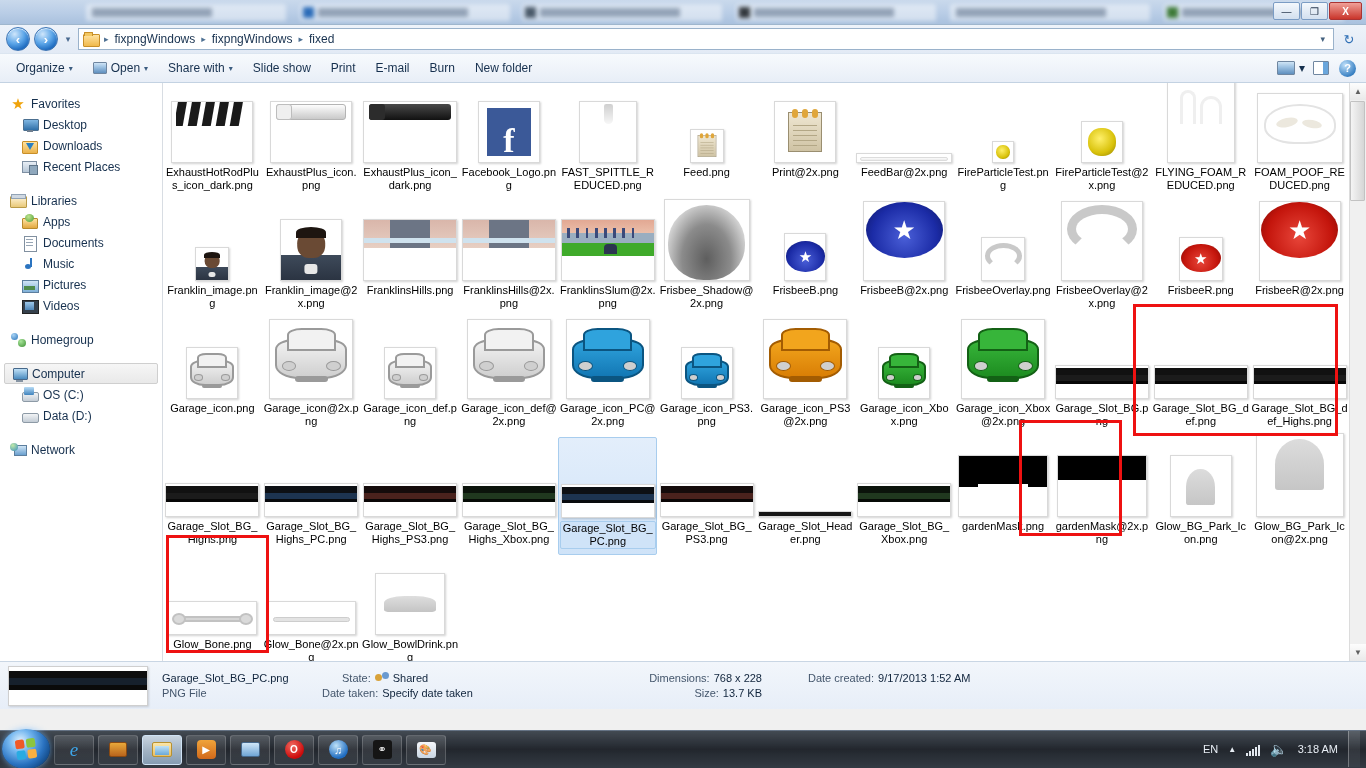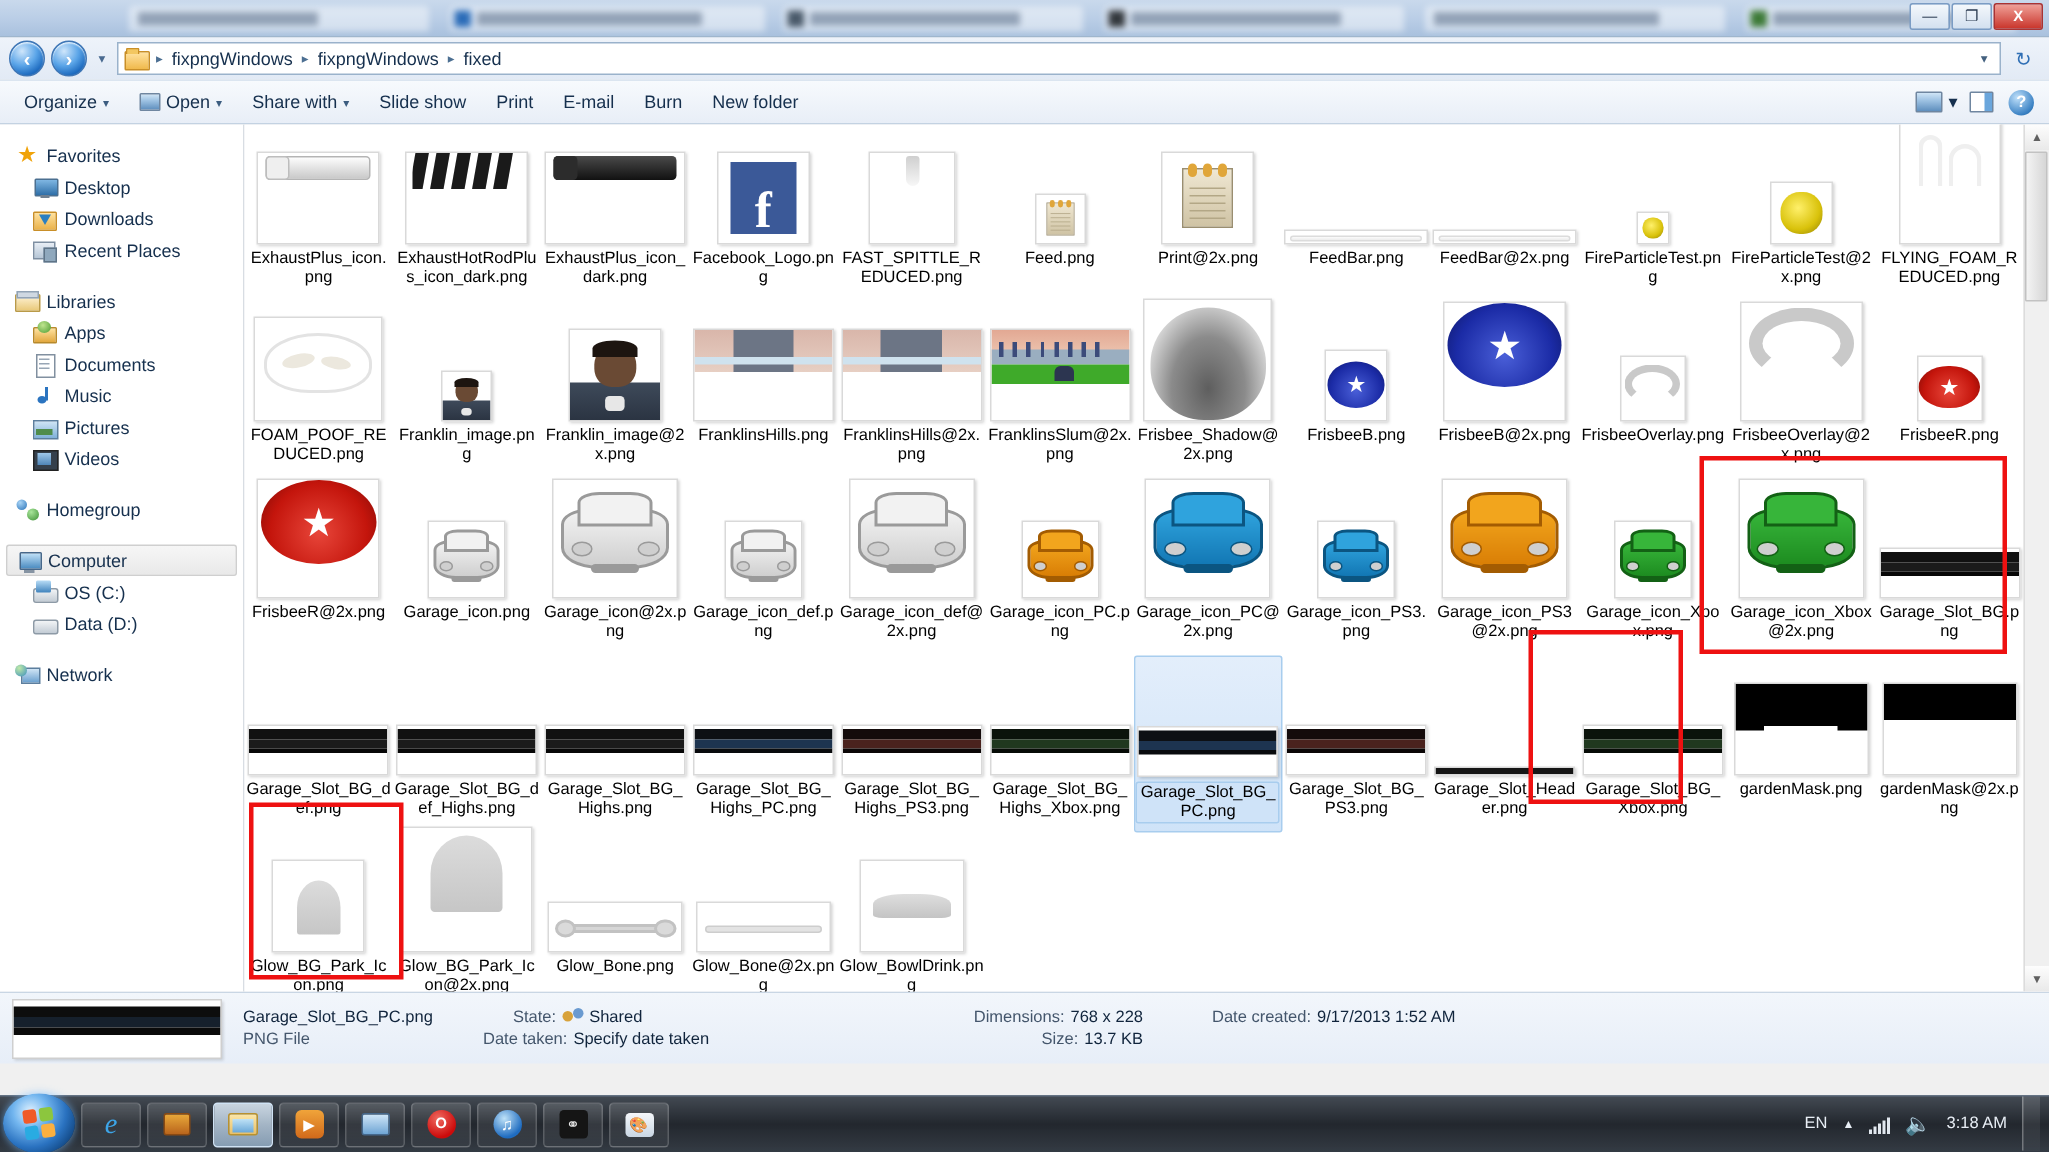--- a/index.html
+++ b/index.html
@@ -431,39 +431,39 @@
         <span class="ni i-net"></span>
         <span>Network</span>
       </div>
     </div>
 
     <div class="content">
       <div class="grid" id="grid">
           <div class="cell">
             <div class="thumb-wrap">
               <div class="thumb" style="width: 82px; height: 62px;">
-                <div style="position:absolute;left:5px;top:2px;right:5px;height:16px;background:linear-gradient(180deg,#fdfdfd,#c9c9c9);border:1px solid #b4b4b4;border-radius:3px"></div>
-           <div style="position:absolute;left:5px;top:2px;width:16px;height:16px;background:#efefef;border:1px solid #bdbdbd;border-radius:3px"></div>
-              </div>
-            </div>
-            <div class="cap">ExhaustPlus_icon.png</div>
-          </div>
-          <div class="cell">
-            <div class="thumb-wrap">
-              <div class="thumb" style="width: 82px; height: 62px;">
                 <div style="position:absolute;left:4px;top:0;right:4px;height:24px;overflow:hidden">
            <span style="position:absolute;left:0px;top:-4px;width:9px;height:30px;background:#1a1a1a;transform:skewX(-10deg)"></span>
                   <span style="position:absolute;left:14px;top:-4px;width:9px;height:30px;background:#1a1a1a;transform:skewX(-10deg)"></span>
                   <span style="position:absolute;left:28px;top:-4px;width:9px;height:30px;background:#1a1a1a;transform:skewX(-10deg)"></span>
                   <span style="position:absolute;left:42px;top:-4px;width:9px;height:30px;background:#1a1a1a;transform:skewX(-10deg)"></span>
                   <span style="position:absolute;left:56px;top:-4px;width:9px;height:30px;background:#1a1a1a;transform:skewX(-10deg)"></span>
                 </div>
               </div>
             </div>
             <div class="cap">ExhaustHotRodPlus_icon_dark.png</div>
+          </div>
+          <div class="cell">
+            <div class="thumb-wrap">
+              <div class="thumb" style="width: 82px; height: 62px;">
+                <div style="position:absolute;left:5px;top:2px;right:5px;height:16px;background:linear-gradient(180deg,#fdfdfd,#c9c9c9);border:1px solid #b4b4b4;border-radius:3px"></div>
+           <div style="position:absolute;left:5px;top:2px;width:16px;height:16px;background:#efefef;border:1px solid #bdbdbd;border-radius:3px"></div>
+              </div>
+            </div>
+            <div class="cap">ExhaustPlus_icon.png</div>
           </div>
           <div class="cell">
             <div class="thumb-wrap">
               <div class="thumb" style="width: 94px; height: 62px;">
                 <div style="position:absolute;left:5px;top:2px;right:5px;height:16px;background:linear-gradient(180deg,#4a4a4a,#111);border-radius:3px"></div>
            <div style="position:absolute;left:5px;top:2px;width:16px;height:16px;background:#2c2c2c;border-radius:3px"></div>
               </div>
             </div>
             <div class="cap">ExhaustPlus_icon_dark.png</div>
           </div>
@@ -511,28 +511,20 @@
              <span style="position:absolute;left:23px;top:-4px;width:6px;height:9px;background:#e0a63a;border-radius:3px"></span>
              <span style="position:absolute;left:4px;right:4px;top:12px;height:1px;background:#b3a786"></span>
                   <span style="position:absolute;left:4px;right:4px;top:17px;height:1px;background:#b3a786"></span>
                   <span style="position:absolute;left:4px;right:4px;top:22px;height:1px;background:#b3a786"></span>
                   <span style="position:absolute;left:4px;right:4px;top:27px;height:1px;background:#b3a786"></span>
                   <span style="position:absolute;left:4px;right:4px;top:32px;height:1px;background:#b3a786"></span>
                 </div>
               </div>
             </div>
             <div class="cap">Print@2x.png</div>
-          </div>
-          <div class="cell">
-            <div class="thumb-wrap">
-              <div class="thumb" style="width: 96px; height: 10px;">
-                <div style="position:absolute;left:3px;right:3px;top:3px;height:4px;background:linear-gradient(180deg,#fbfbfb,#ebebeb);border:1px solid #dcdcdc;border-radius:2px"></div>
-              </div>
-            </div>
-            <div class="cap">FeedBar.png</div>
           </div>
           <div class="cell">
             <div class="thumb-wrap">
               <div class="thumb" style="width: 96px; height: 10px;">
                 <div style="position:absolute;left:3px;right:3px;top:3px;height:4px;background:linear-gradient(180deg,#fbfbfb,#ebebeb);border:1px solid #dcdcdc;border-radius:2px"></div>
               </div>
             </div>
             <div class="cap">FeedBar@2x.png</div>
           </div>
           <div class="cell">
@@ -738,32 +730,20 @@
              <div style="position:absolute;left:20%;right:20%;top:10%;height:30%;background:#f2f2f2;border:2px solid #9a9a9a;border-radius:30% 30% 0 0"></div>
              <div style="position:absolute;left:14%;top:52%;width:18%;height:13%;background:#cfcfcf;border:1px solid #9a9a9a;border-radius:50%"></div>
              <div style="position:absolute;right:14%;top:52%;width:18%;height:13%;background:#cfcfcf;border:1px solid #9a9a9a;border-radius:50%"></div>
              <div style="position:absolute;left:30%;right:30%;top:72%;height:7%;background:#9a9a9a;border-radius:3px"></div>
               </div>
             </div>
             <div class="cap">Garage_icon_def@2x.png</div>
           </div>
           <div class="cell">
             <div class="thumb-wrap">
-              <div class="thumb" style="width: 52px; height: 52px;">
-                <div style="position:absolute;left:6%;right:6%;top:24%;height:52%;background:linear-gradient(180deg,#f2a51d,#d97e05);border:2px solid #a35c02;border-radius:26% 26% 34% 34%"></div>
-             <div style="position:absolute;left:20%;right:20%;top:10%;height:30%;background:#f2a51d;border:2px solid #a35c02;border-radius:30% 30% 0 0"></div>
-             <div style="position:absolute;left:14%;top:52%;width:18%;height:13%;background:#cfcfcf;border:1px solid #a35c02;border-radius:50%"></div>
-             <div style="position:absolute;right:14%;top:52%;width:18%;height:13%;background:#cfcfcf;border:1px solid #a35c02;border-radius:50%"></div>
-             <div style="position:absolute;left:30%;right:30%;top:72%;height:7%;background:#a35c02;border-radius:3px"></div>
-              </div>
-            </div>
-            <div class="cap">Garage_icon_PC.png</div>
-          </div>
-          <div class="cell">
-            <div class="thumb-wrap">
               <div class="thumb" style="width: 84px; height: 80px;">
                 <div style="position:absolute;left:6%;right:6%;top:24%;height:52%;background:linear-gradient(180deg,#2fa3dd,#1277b4);border:2px solid #0b5581;border-radius:26% 26% 34% 34%"></div>
              <div style="position:absolute;left:20%;right:20%;top:10%;height:30%;background:#2fa3dd;border:2px solid #0b5581;border-radius:30% 30% 0 0"></div>
              <div style="position:absolute;left:14%;top:52%;width:18%;height:13%;background:#cfcfcf;border:1px solid #0b5581;border-radius:50%"></div>
              <div style="position:absolute;right:14%;top:52%;width:18%;height:13%;background:#cfcfcf;border:1px solid #0b5581;border-radius:50%"></div>
              <div style="position:absolute;left:30%;right:30%;top:72%;height:7%;background:#0b5581;border-radius:3px"></div>
               </div>
             </div>
             <div class="cap">Garage_icon_PC@2x.png</div>
           </div>

